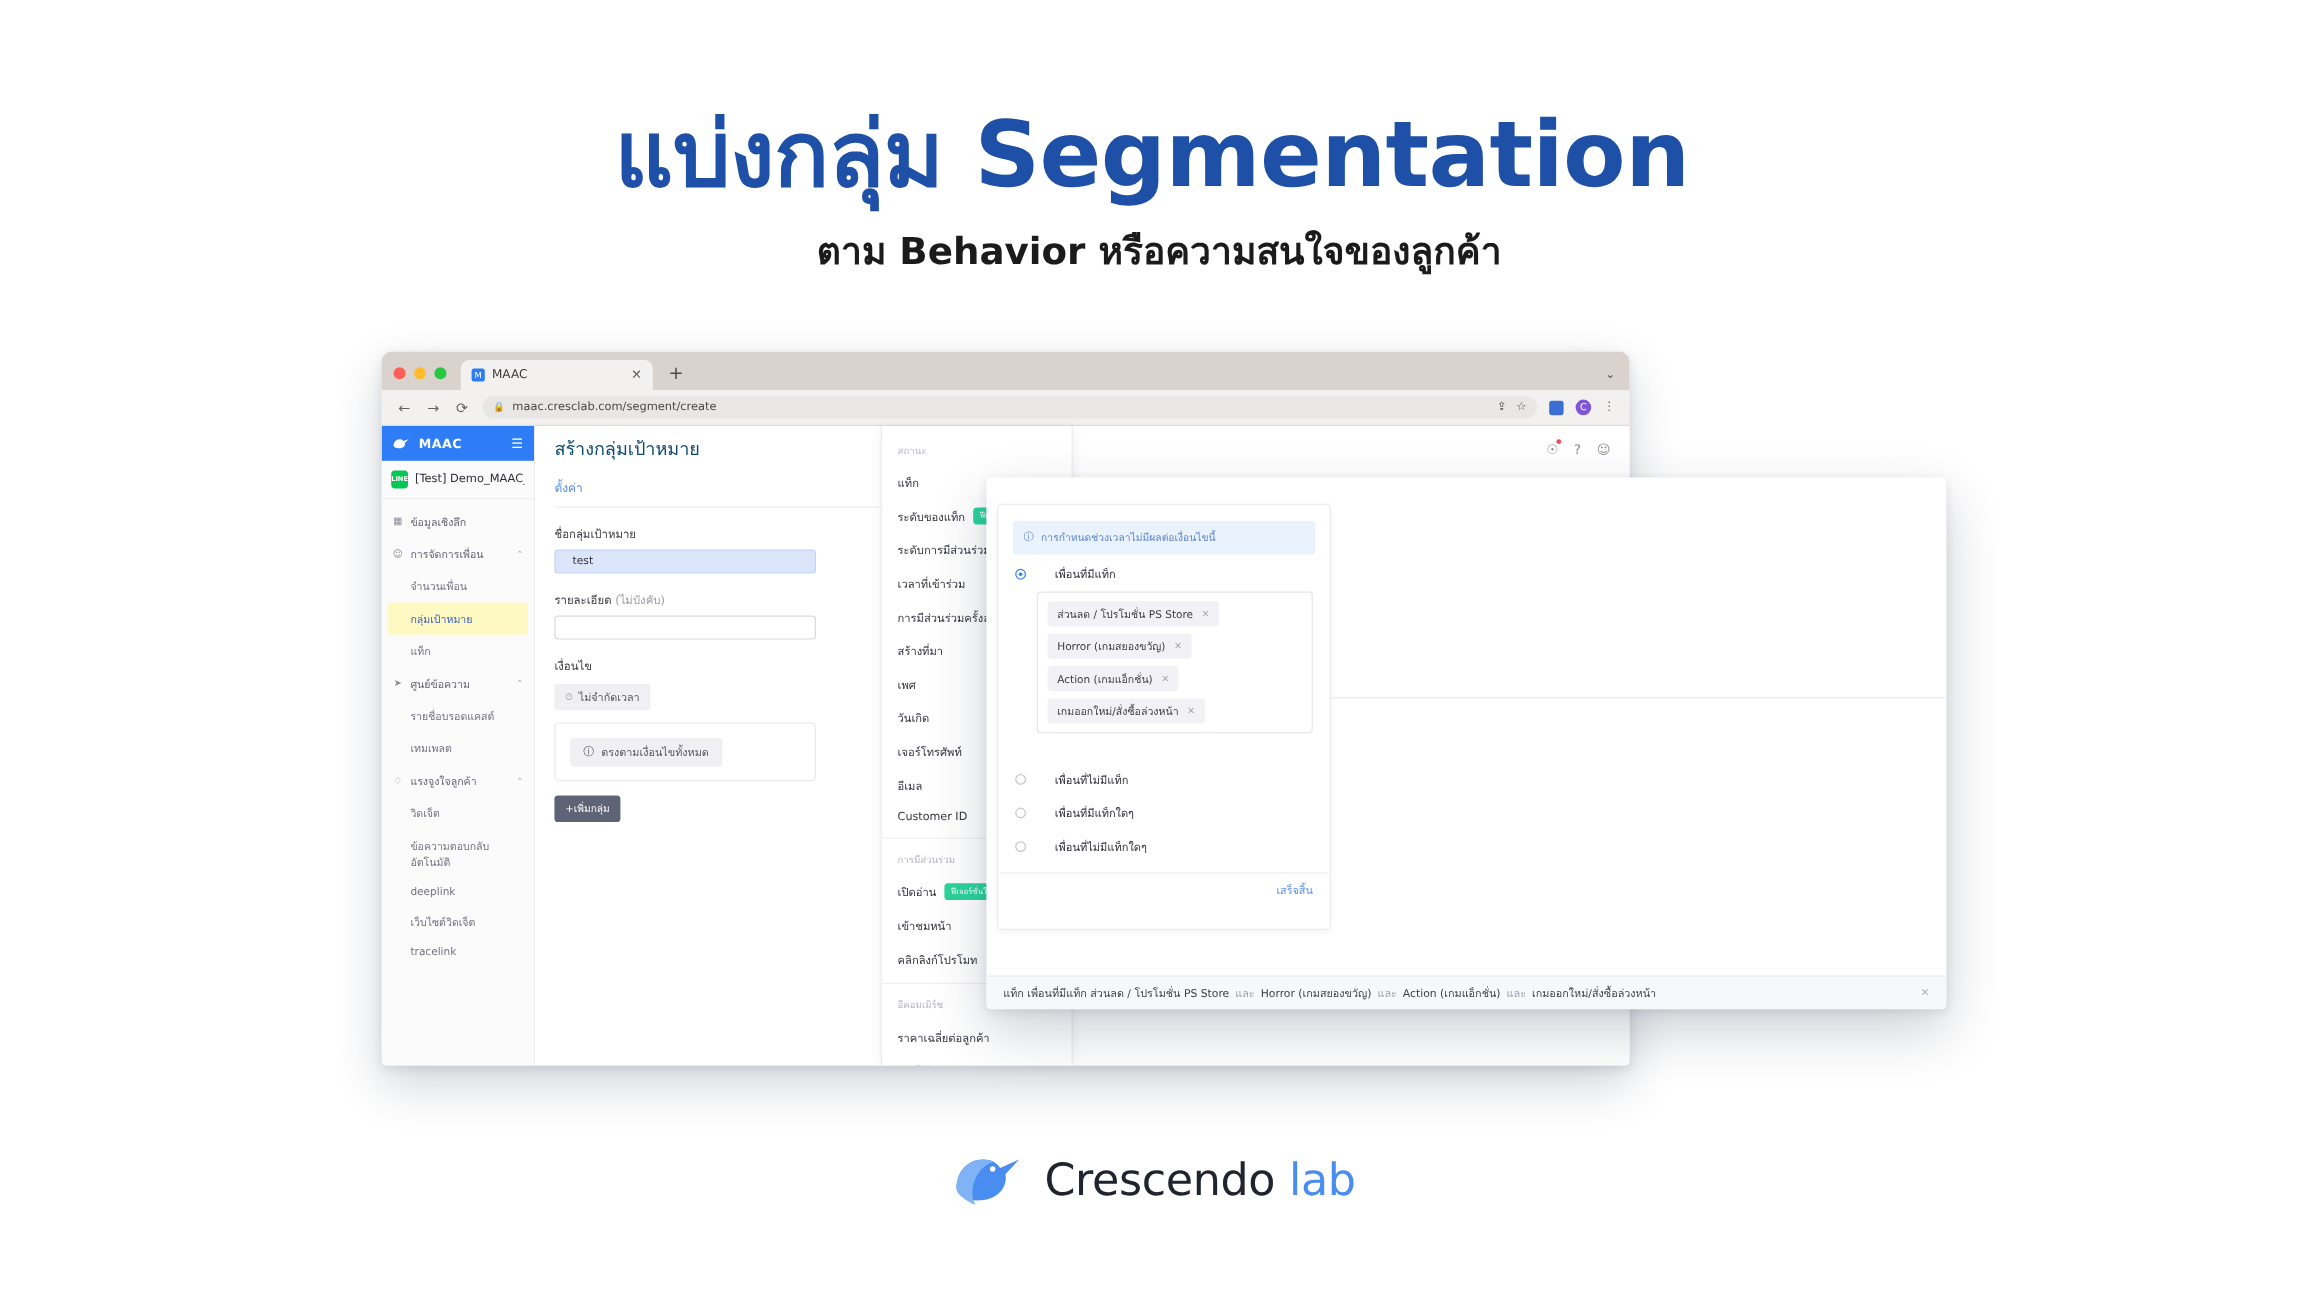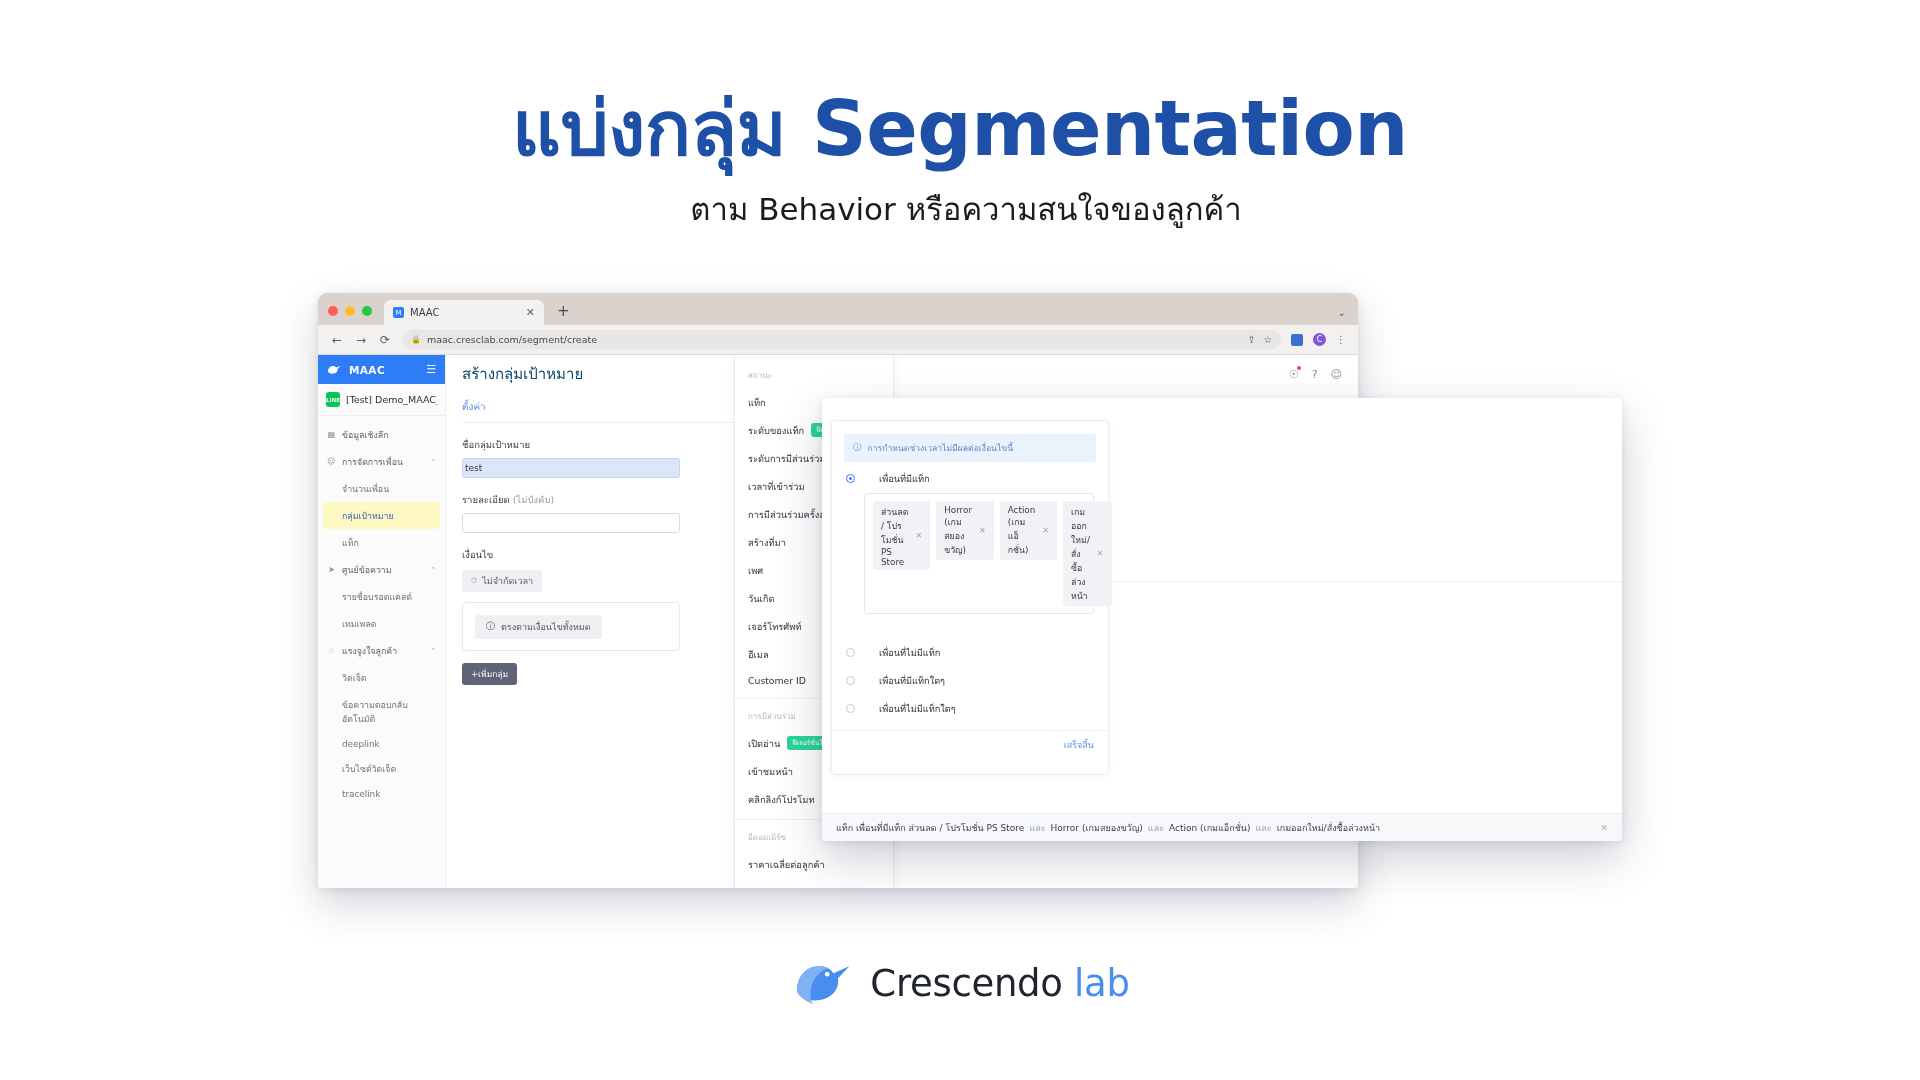--- a/index.html
+++ b/index.html
@@ -13,21 +13,21 @@
   }
 
   
   .headline-wrap { width:1920px; text-align:center; padding-top:88px; }
   .headline {
     font-size:76px; font-weight:bold; color:#1e50a8;
     letter-spacing:-0.5px; line-height:1.08; margin:0;
   }
   .headline .thin { font-weight:bold; }
   .subhead {
-    margin:14px 0 0 12px; font-size:31px; color:#1b1b1b; font-weight:400;
+    margin:14px 0 0 12px; font-size:31px; color:#1b1b1b; font-weight:700;
   }
 
   
   .screenshot-stage {
     position:absolute; left:0; top:280px; width:1920px; height:640px;
   }
   .browser {
     position:absolute; left:318px; top:13px; width:1040px; height:595px;
     background:#f1f1f1; border-radius:9px 9px 4px 4px;
     box-shadow:0 16px 40px rgba(30,40,70,0.20), 0 2px 8px rgba(30,40,70,0.10);
@@ -103,21 +103,21 @@
     font-size:9px;padding:4px 12px;border-radius:3px;
   }
   .settings-link{padding:6px 16px;font-size:10px;color:#5a8de8;}
   .divider{height:1px;background:#ededf0;margin:2px 16px 0 16px;}
 
   .form{padding:14px 16px;width:250px;}
   .f-label{font-size:9.5px;color:#3b3b45;margin-bottom:6px;}
   .f-label .opt{color:#9b9ba6;}
   .f-input{
     height:20px;border:1px solid #d9d9e0;border-radius:3px;
-    font-size:9px;color:#33333d;display:flex;align-items:center;padding:0 2px;
+    font-size:9px;color:#33333d;display:flex;align-items:center;padding:0 14px;
     background:#fff;
   }
   .f-input.filled{background:#dce6fb;border-color:#c3d4f7;}
   .f-gap{height:14px;}
   .chip{
     display:inline-flex;align-items:center;gap:5px;background:#f0f0f4;
     border-radius:3px;padding:4px 9px;font-size:9px;color:#55555f;
   }
   .chip .ci{font-size:8px;color:#8c8c98;}
   .cond-box{
@@ -170,21 +170,21 @@
     margin:13px 12px 0 12px;background:#e9f2fd;border-radius:3px;
     padding:7px 9px;font-size:8.6px;color:#5b85c8;display:flex;align-items:center;gap:6px;
   }
   .radio-row{display:flex;align-items:center;gap:24px;padding:9px 14px 4px 14px;}
   .rad{width:9px;height:9px;border-radius:50%;border:1.3px solid #c6c6d0;flex-shrink:0;background:#fff;}
   .rad.on{border:1.3px solid #2f7df6;position:relative;}
   .rad.on::after{content:"";position:absolute;left:2px;top:2px;width:3px;height:3px;border-radius:50%;background:#2f7df6;}
   .radio-label{font-size:9.2px;color:#2e2e38;}
   .tagbox{
     margin:3px 14px 0 32px;border:1px solid #e6e6ec;border-radius:3px;
-    padding:7px 8px;display:flex;gap:6px;align-items:flex-start;
+    padding:7px 8px;display:flex;flex-direction:column;gap:6px;align-items:flex-start;
   }
   .tag{
     background:#f2f2f6;border-radius:3px;padding:3.5px 8px;font-size:8.8px;color:#3a3a44;
     display:inline-flex;align-items:center;gap:7px;
   }
   .tag .tx{color:#a4a4b0;font-size:8px;}
   .panel-sep{height:1px;background:#eeeef2;margin:10px 0 0 0;}
   .finish{text-align:right;padding:7px 14px 0 0;font-size:9px;color:#5a8de8;}
 
   

